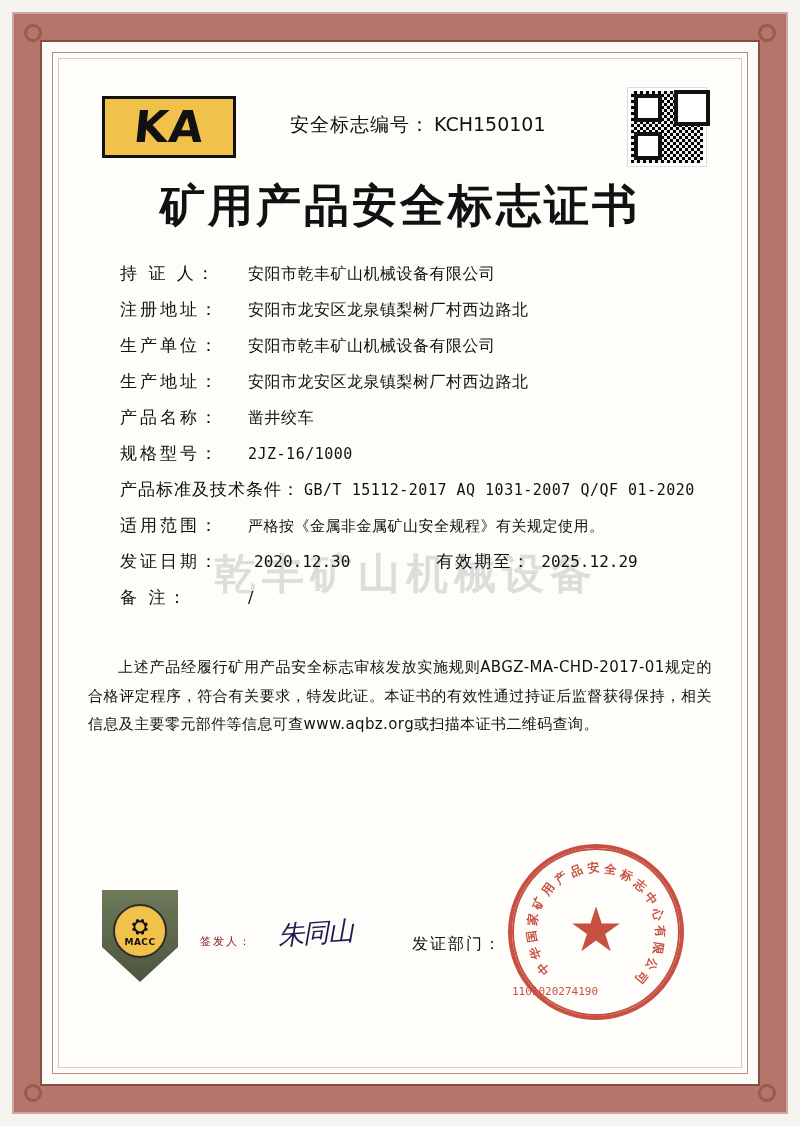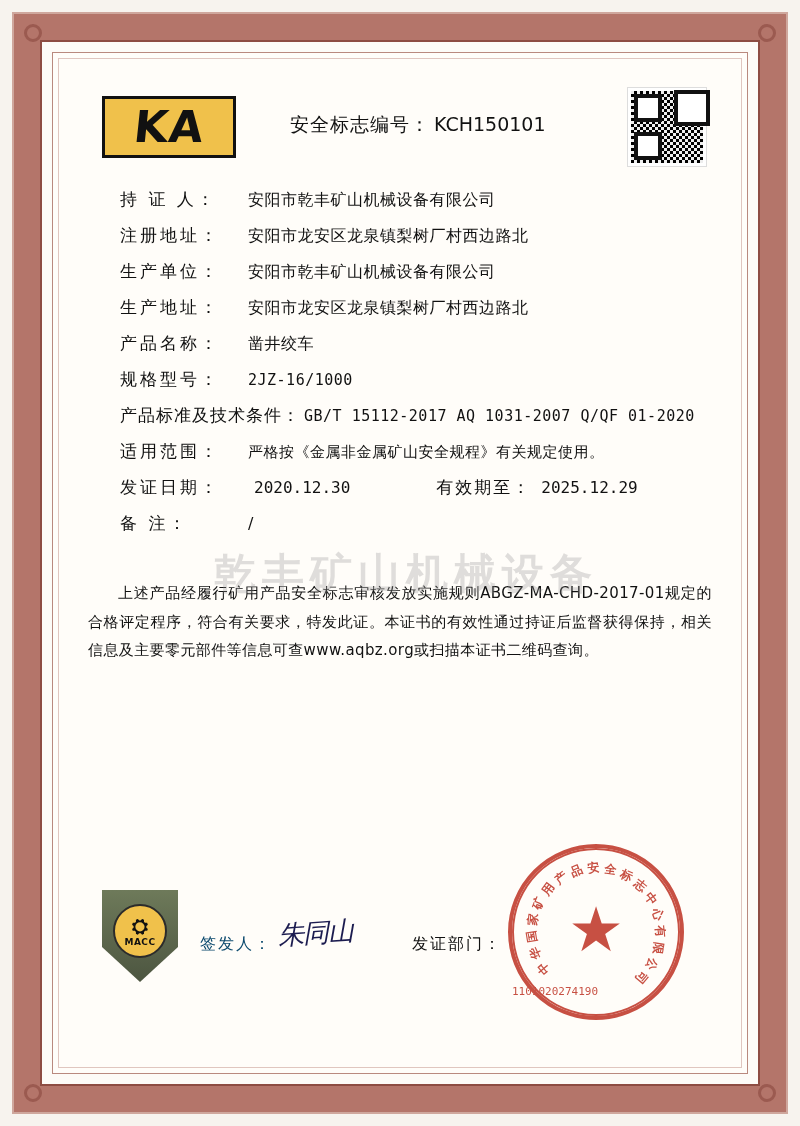--- a/index.html
+++ b/index.html
@@ -234,23 +234,23 @@
     display: flex; flex-direction: column; align-items: center; justify-content: center;
     font-size: 9px; font-weight: bold; color: #111;
     line-height: 1;
   }
   .macc-inner .glyph { font-size: 20px; line-height: 1; }
   .macc-inner .txt { margin-top: 2px; letter-spacing: 0.5px; }
 
   .sig-label {
     position: absolute;
     left: 118px; top: 52px;
-    font-size: 16px;
+    font-size: 11px;
     letter-spacing: 2px;
-    color: #0c4a6e;
+    color: #7f1d1d;
   }
   .sig-script {
     position: absolute;
     left: 196px; top: 34px;
     font-family: "DejaVu Serif", serif;
     font-style: italic;
     font-size: 26px;
     color: #1b1b4f;
     transform: rotate(-4deg);
     letter-spacing: -1px;
@@ -330,20 +330,21 @@
     <div class="head-row">
       <div class="ka-logo">
         <div class="ka-text">KA</div>
       </div>
       <div class="cert-no">
         <span class="label">安全标志编号：</span><span class="value">KCH150101</span>
       </div>
       <div class="qr"></div>
     </div>
 
+    <div class="title">矿用产品安全标志证书</div>
 
     <div class="watermark">乾丰矿山机械设备</div>
 
     <div class="fields">
 
       <div class="field">
         <span class="k">持 证 人：</span>
         <span class="v">安阳市乾丰矿山机械设备有限公司</span>
       </div>
 

